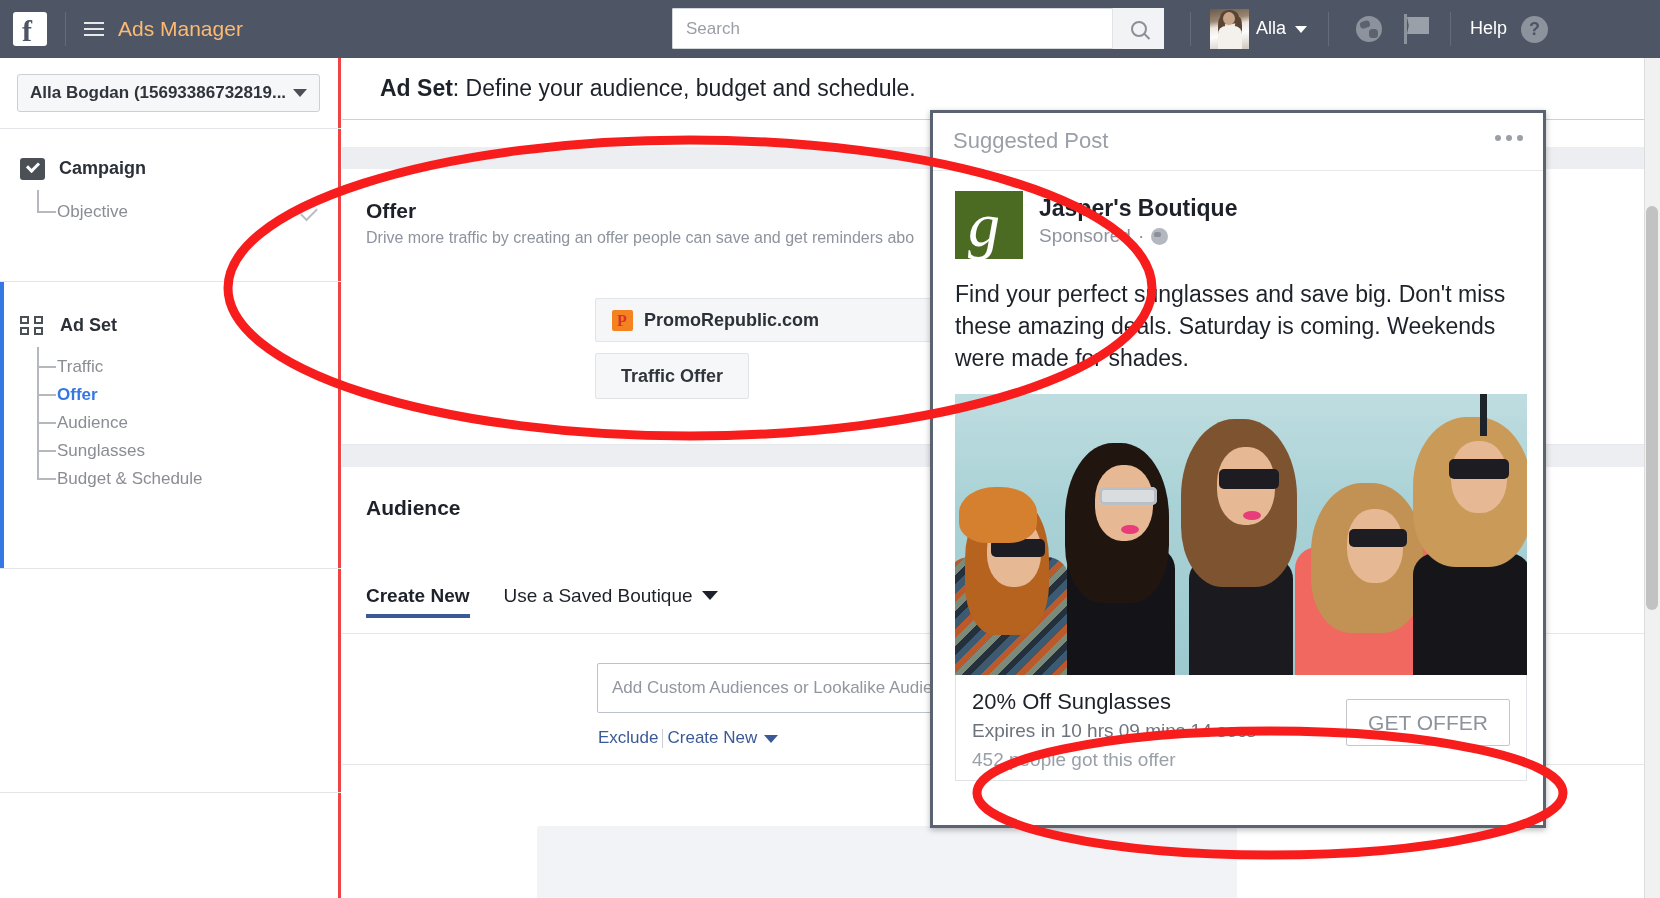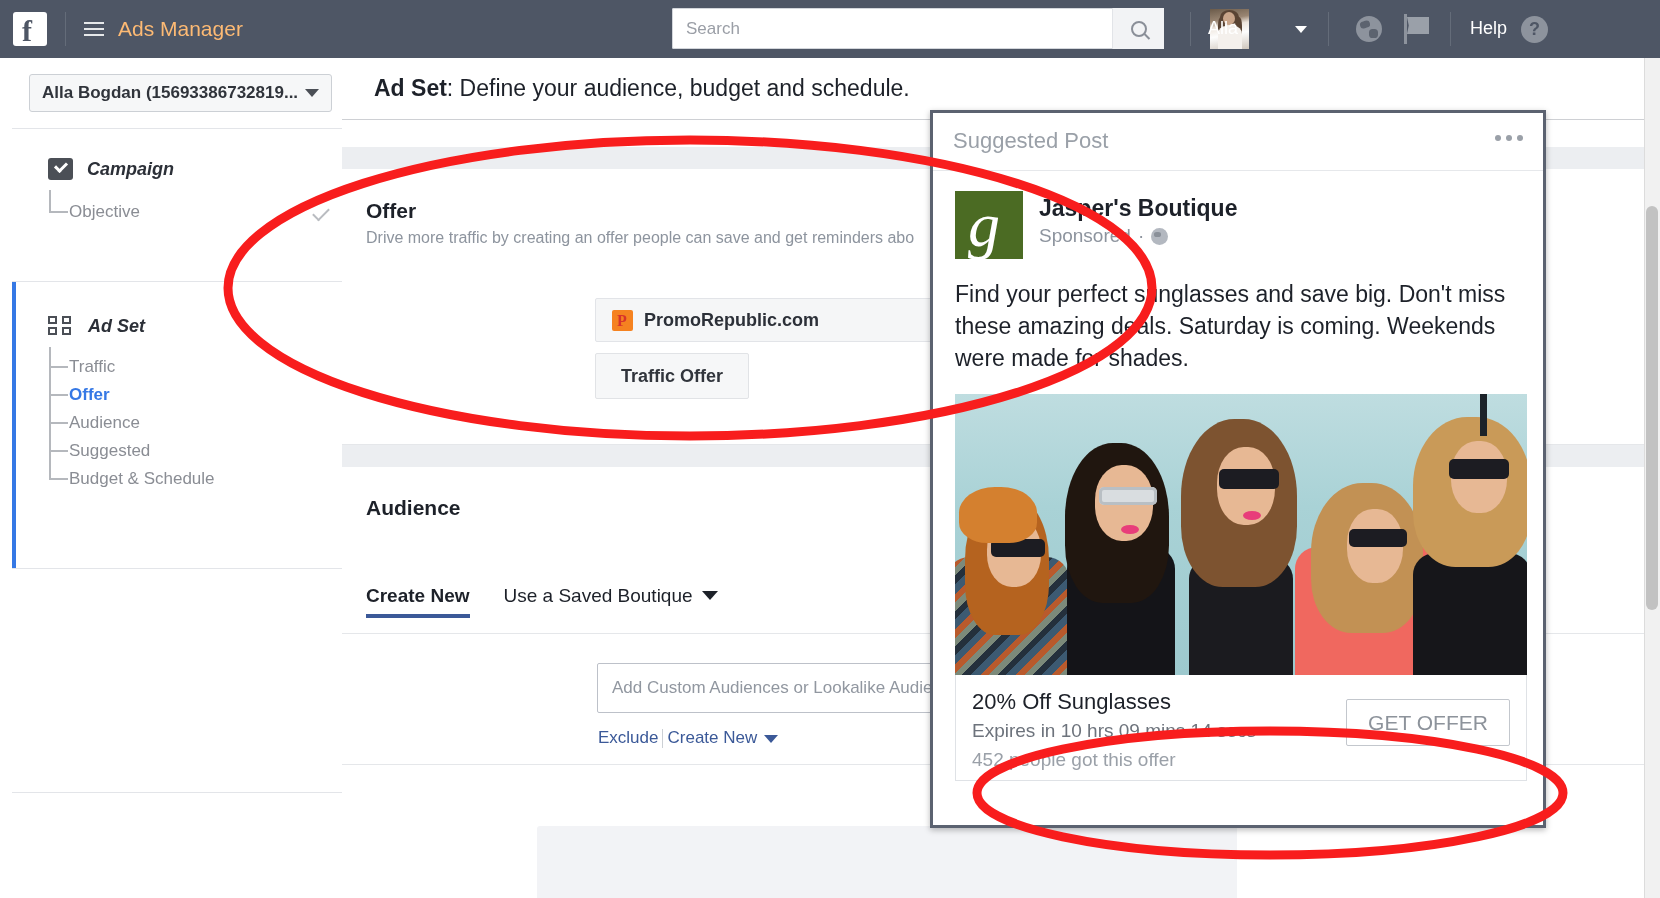--- a/index.html
+++ b/index.html
@@ -57,21 +57,21 @@
   .avatar .head { position:absolute; left:13px; top:3px; width:12px; height:13px;
                   border-radius:50%; background:#c9a58a;}
   .avatar .hair { position:absolute; left:10px; top:1px; width:19px; height:14px;
                   border-radius:50% 50% 40% 40%; background:#5a4434; }
   .avatar .hair2{ position:absolute; left:8px; top:8px; width:7px; height:22px;
                   border-radius:40%; background:#5a4434;}
   .avatar .hair3{ position:absolute; left:25px; top:8px; width:7px; height:22px;
                   border-radius:40%; background:#5a4434;}
   .avatar .body { position:absolute; left:8px; top:17px; width:24px; height:24px;
                   border-radius:8px 8px 0 0; background:#f4f0ec;}
-  .user-name { position:absolute; left:1208px; top:18px; color:#fff; font-size:18px; }
+  .user-name { position:absolute; left:1256px; top:18px; color:#fff; font-size:18px; }
   .caret-w { position:absolute; left:1295px; top:26px; width:0;height:0;
              border-left:6px solid transparent;border-right:6px solid transparent;
              border-top:7px solid #fff;}
   .vdiv { position:absolute; top:12px; width:1px; height:34px; background:#646c79; }
 
   .globe-ic { position:absolute; left:1356px; top:16px; width:26px; height:26px;
               border-radius:50%; background:#8d939d; overflow:hidden; }
   .globe-ic::before { content:""; position:absolute; left:4px; top:5px; width:10px;height:7px;
               border-radius:40%; background:#5c636f; transform:rotate(-15deg);}
   .globe-ic::after { content:""; position:absolute; left:13px; top:13px; width:9px;height:9px;
@@ -79,35 +79,35 @@
   .flag-ic { position:absolute; left:1404px; top:14px; width:28px; height:30px; }
   .flag-ic .pole { position:absolute; left:0; top:0; width:3px; height:30px; background:#8d939d;}
   .flag-ic .cloth{ position:absolute; left:3px; top:3px; width:22px; height:17px; background:#9aa0a9;
                    clip-path: polygon(0 0,100% 0,100% 100%,0 100%, 8% 50%); }
   .help-txt { position:absolute; left:1470px; top:18px; color:#fff; font-size:18px;}
   .help-q { position:absolute; left:1521px; top:16px; width:27px; height:27px;
             border-radius:50%; background:#8d939d; color:#4e5665; font-size:18px;
             font-weight:bold; text-align:center; line-height:27px; }
 
   
-  .sidebar { position:absolute; left:12px; top:58px; width:341px; height:840px;
-             background:#fff; border-right:1px solid #ef4444; }
+  .sidebar { position:absolute; left:0; top:58px; width:341px; height:840px;
+             background:#fff; border-right:3px solid #ef4444; }
   .acct-btn {
     position:absolute; left:17px; top:16px; width:303px; height:38px;
     background:#f6f7f8; border:1px solid #ccd0d5; border-radius:3px;
     display:flex; align-items:center; padding:0 12px; cursor:pointer;
   }
   .acct-btn span { font-size:17px; font-weight:bold; color:#30343b; white-space:nowrap;
                    overflow:hidden; }
   .acct-caret { margin-left:auto; width:0;height:0;border-left:7px solid transparent;
                 border-right:7px solid transparent;border-top:8px solid #4b4f56;}
   .sbdiv { position:absolute; left:0; width:341px; height:1px; background:#e3e5e9; }
 
   .sec { position:absolute; left:0; width:341px; }
-  .sec-head { display:flex; align-items:flex-end; padding-left:36px;font-style:italic; }
+  .sec-head { display:flex; align-items:flex-start; padding-left:20px; }
   .sec-head .label { font-size:18px; font-weight:bold; color:#2c3038; margin-left:14px; }
   .ic-campaign { width:25px; height:22px; background:#4b4f56; border-radius:3px;
                  position:relative; flex:none;}
   .ic-campaign::after { content:""; position:absolute; left:7px; top:4px; width:9px;height:5px;
                  border-left:3px solid #fff; border-bottom:3px solid #fff;
                  transform:rotate(-45deg);}
   .ic-adset { width:26px; height:22px; position:relative; flex:none;}
   .ic-adset i { position:absolute; width:9px;height:8px; border:2.5px solid #4b4f56;}
   .ic-adset i:nth-child(1){left:0;top:1px;} .ic-adset i:nth-child(2){left:14px;top:1px;}
   .ic-adset i:nth-child(3){left:0;top:12px;} .ic-adset i:nth-child(4){left:14px;top:12px;}
@@ -126,21 +126,21 @@
   .active-bar { position:absolute; left:0; width:4px; background:#3578e5; }
   .check-mark { position:absolute; right:24px; width:16px; height:9px;
                 border-left:2.5px solid #b9bcc1; border-bottom:2.5px solid #b9bcc1;
                 transform:rotate(-45deg); }
 
   
   .main { position:absolute; left:342px; top:58px; width:1318px; height:840px;
           background:#fff; }
   .main-head { position:absolute; left:0; top:0; width:1318px; height:62px;
                background:#fff; border-bottom:1px solid #ced0d4; }
-  .main-head .t { position:absolute; left:32px; top:17px; font-size:23px; color:#1d2129; }
+  .main-head .t { position:absolute; left:38px; top:17px; font-size:23px; color:#1d2129; }
   .main-head .t b { font-weight:bold; }
   .band { position:absolute; left:0; width:1318px; height:22px; background:#eceef1; }
   .panel-h { position:absolute; left:24px; font-size:21px; font-weight:bold; color:#1d2129; }
   .panel-s { position:absolute; left:24px; font-size:16px; color:#8d949e; white-space:nowrap;}
   .panel-s a { color:#3b5998; text-decoration:none; }
   .rowdiv { position:absolute; left:0; width:1318px; height:1px; background:#e5e7ea; }
 
   .promo-box { position:absolute; left:253px; top:240px; width:600px; height:44px;
                background:#f5f6f7; border:1px solid #e2e4e8; border-radius:2px;
                display:flex; align-items:center; padding-left:16px; cursor:pointer; }
@@ -330,21 +330,21 @@
         <div class="subitem active">
           <div class="tick"></div>
           <div class="txt">Offer</div>
         </div>
         <div class="subitem">
           <div class="tick"></div>
           <div class="txt">Audience</div>
         </div>
         <div class="subitem">
           <div class="tick"></div>
-          <div class="txt">Suggested</div>
+          <div class="txt">Sunglasses</div>
         </div>
         <div class="subitem">
           <div class="tick"></div>
           <div class="txt">Budget &amp; Schedule</div>
         </div>
       </div>
     </div>
 
     <div class="sbdiv" style="top:510px"></div>
 

